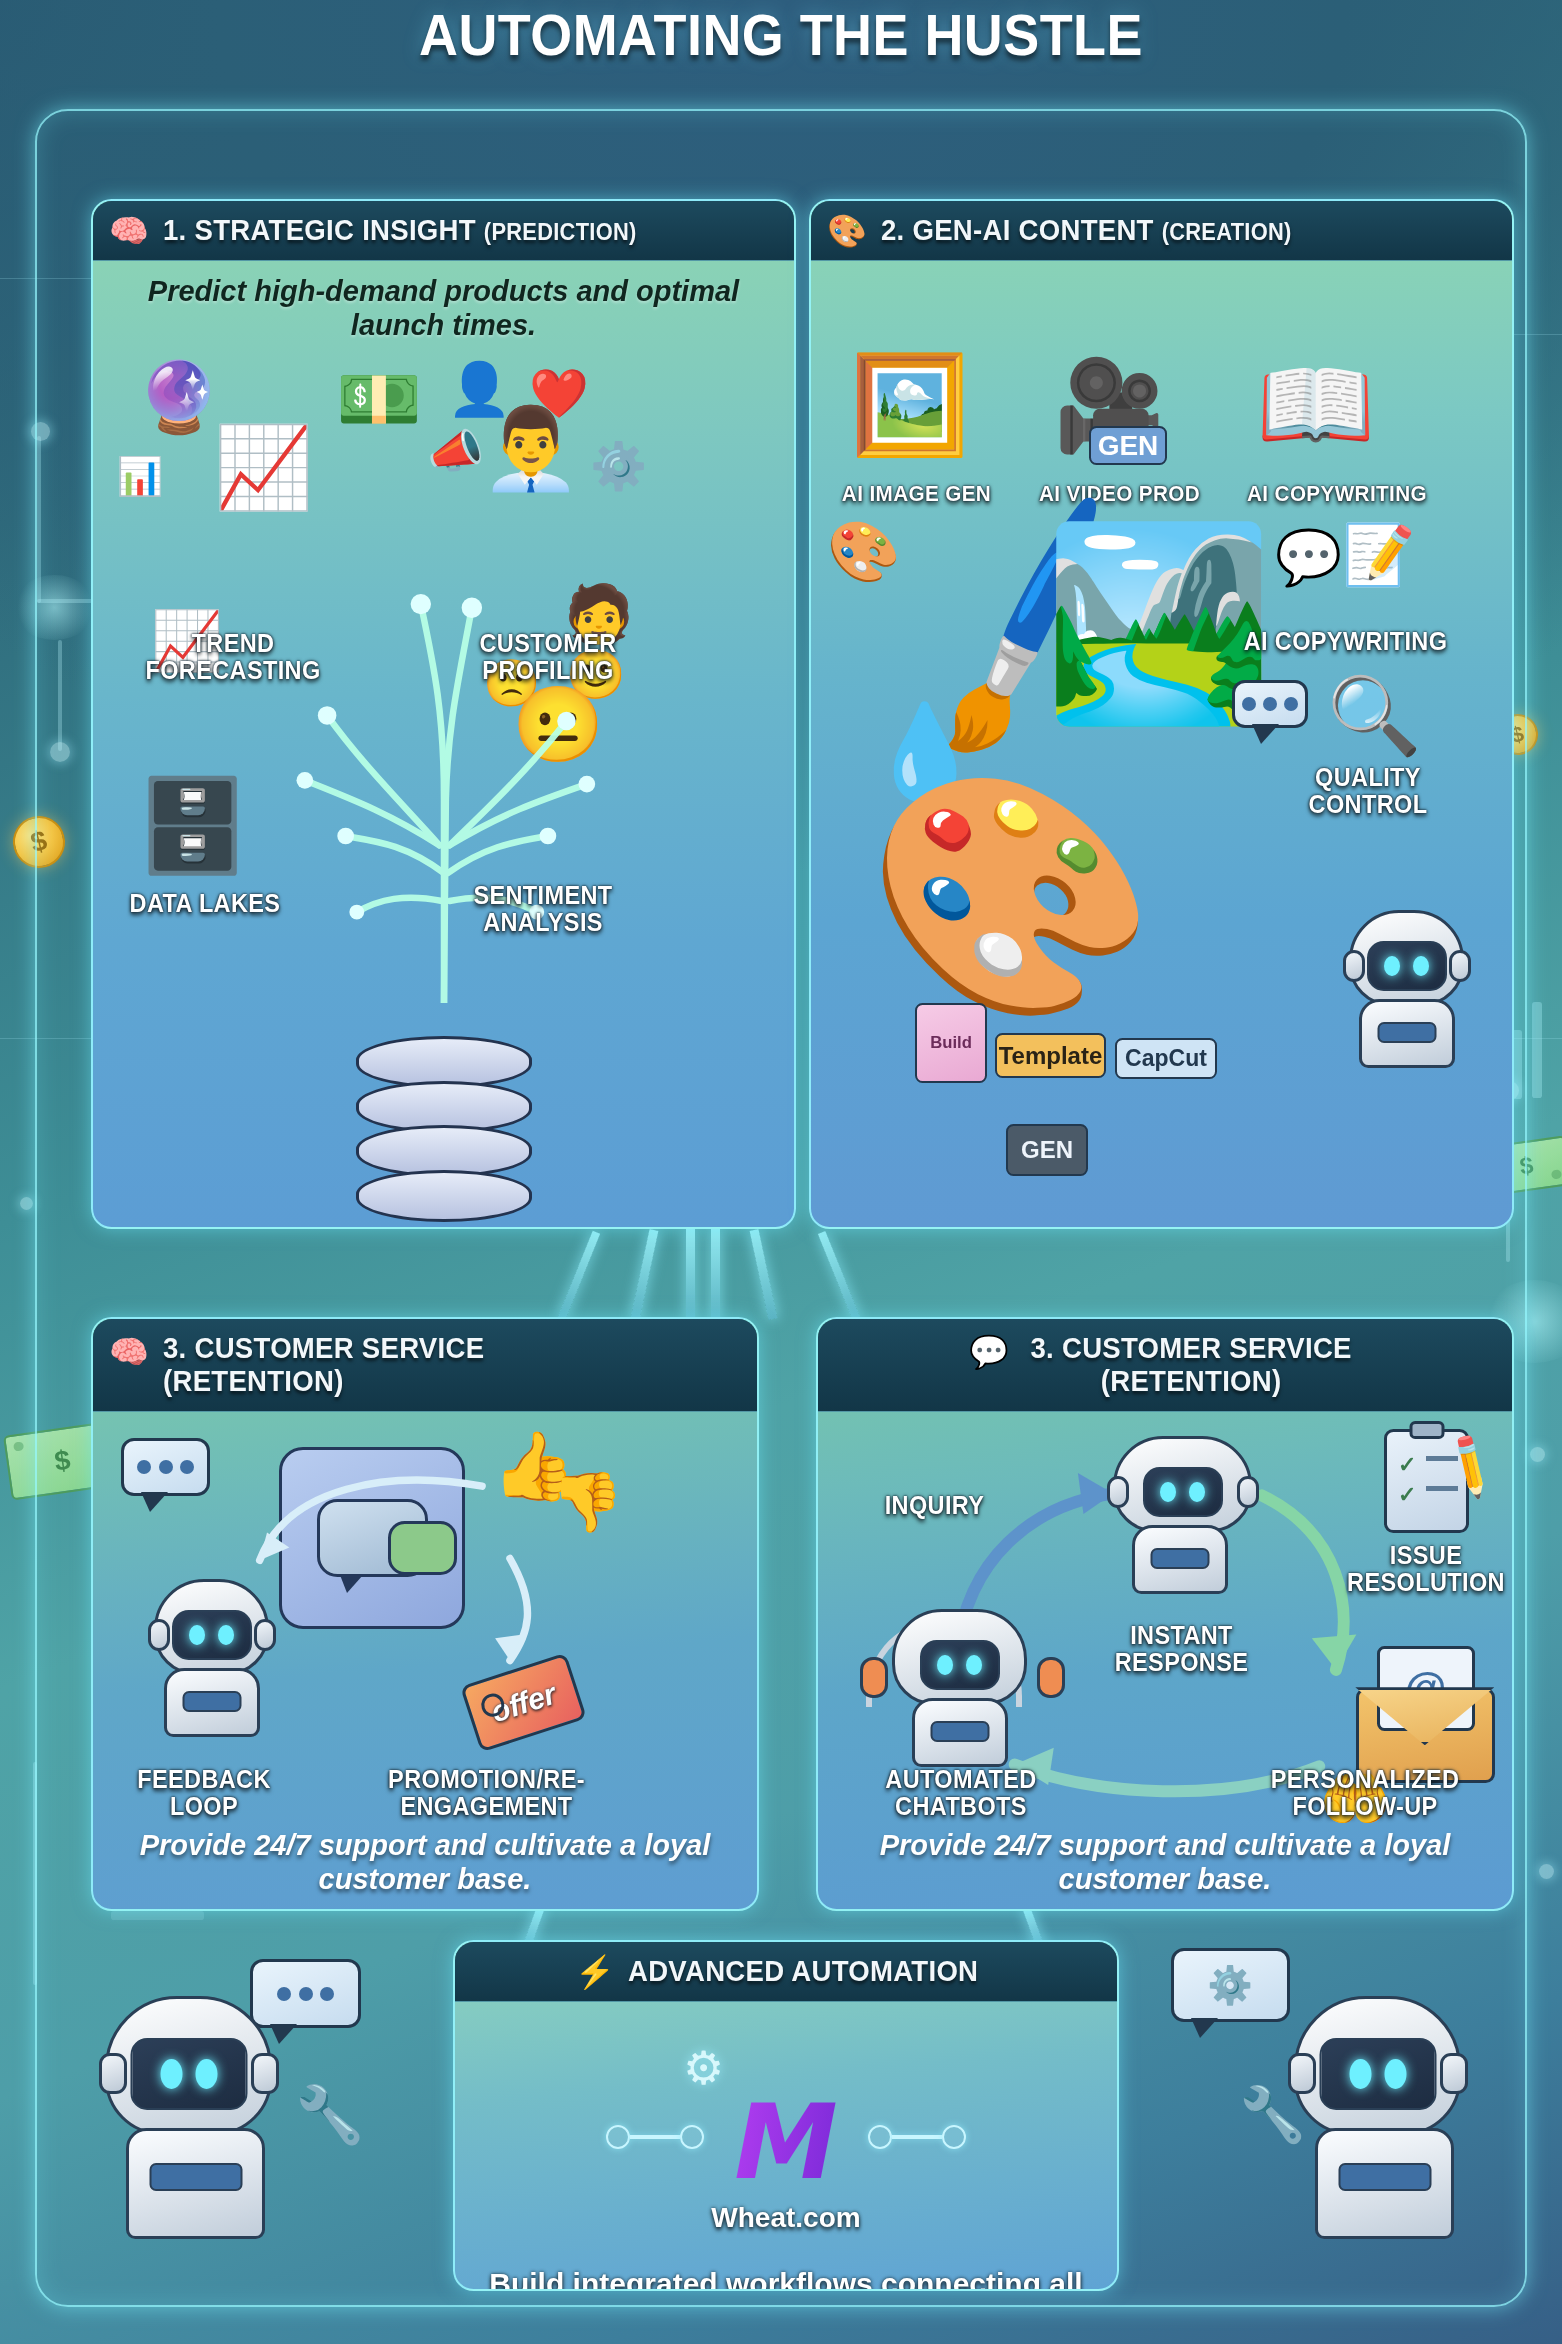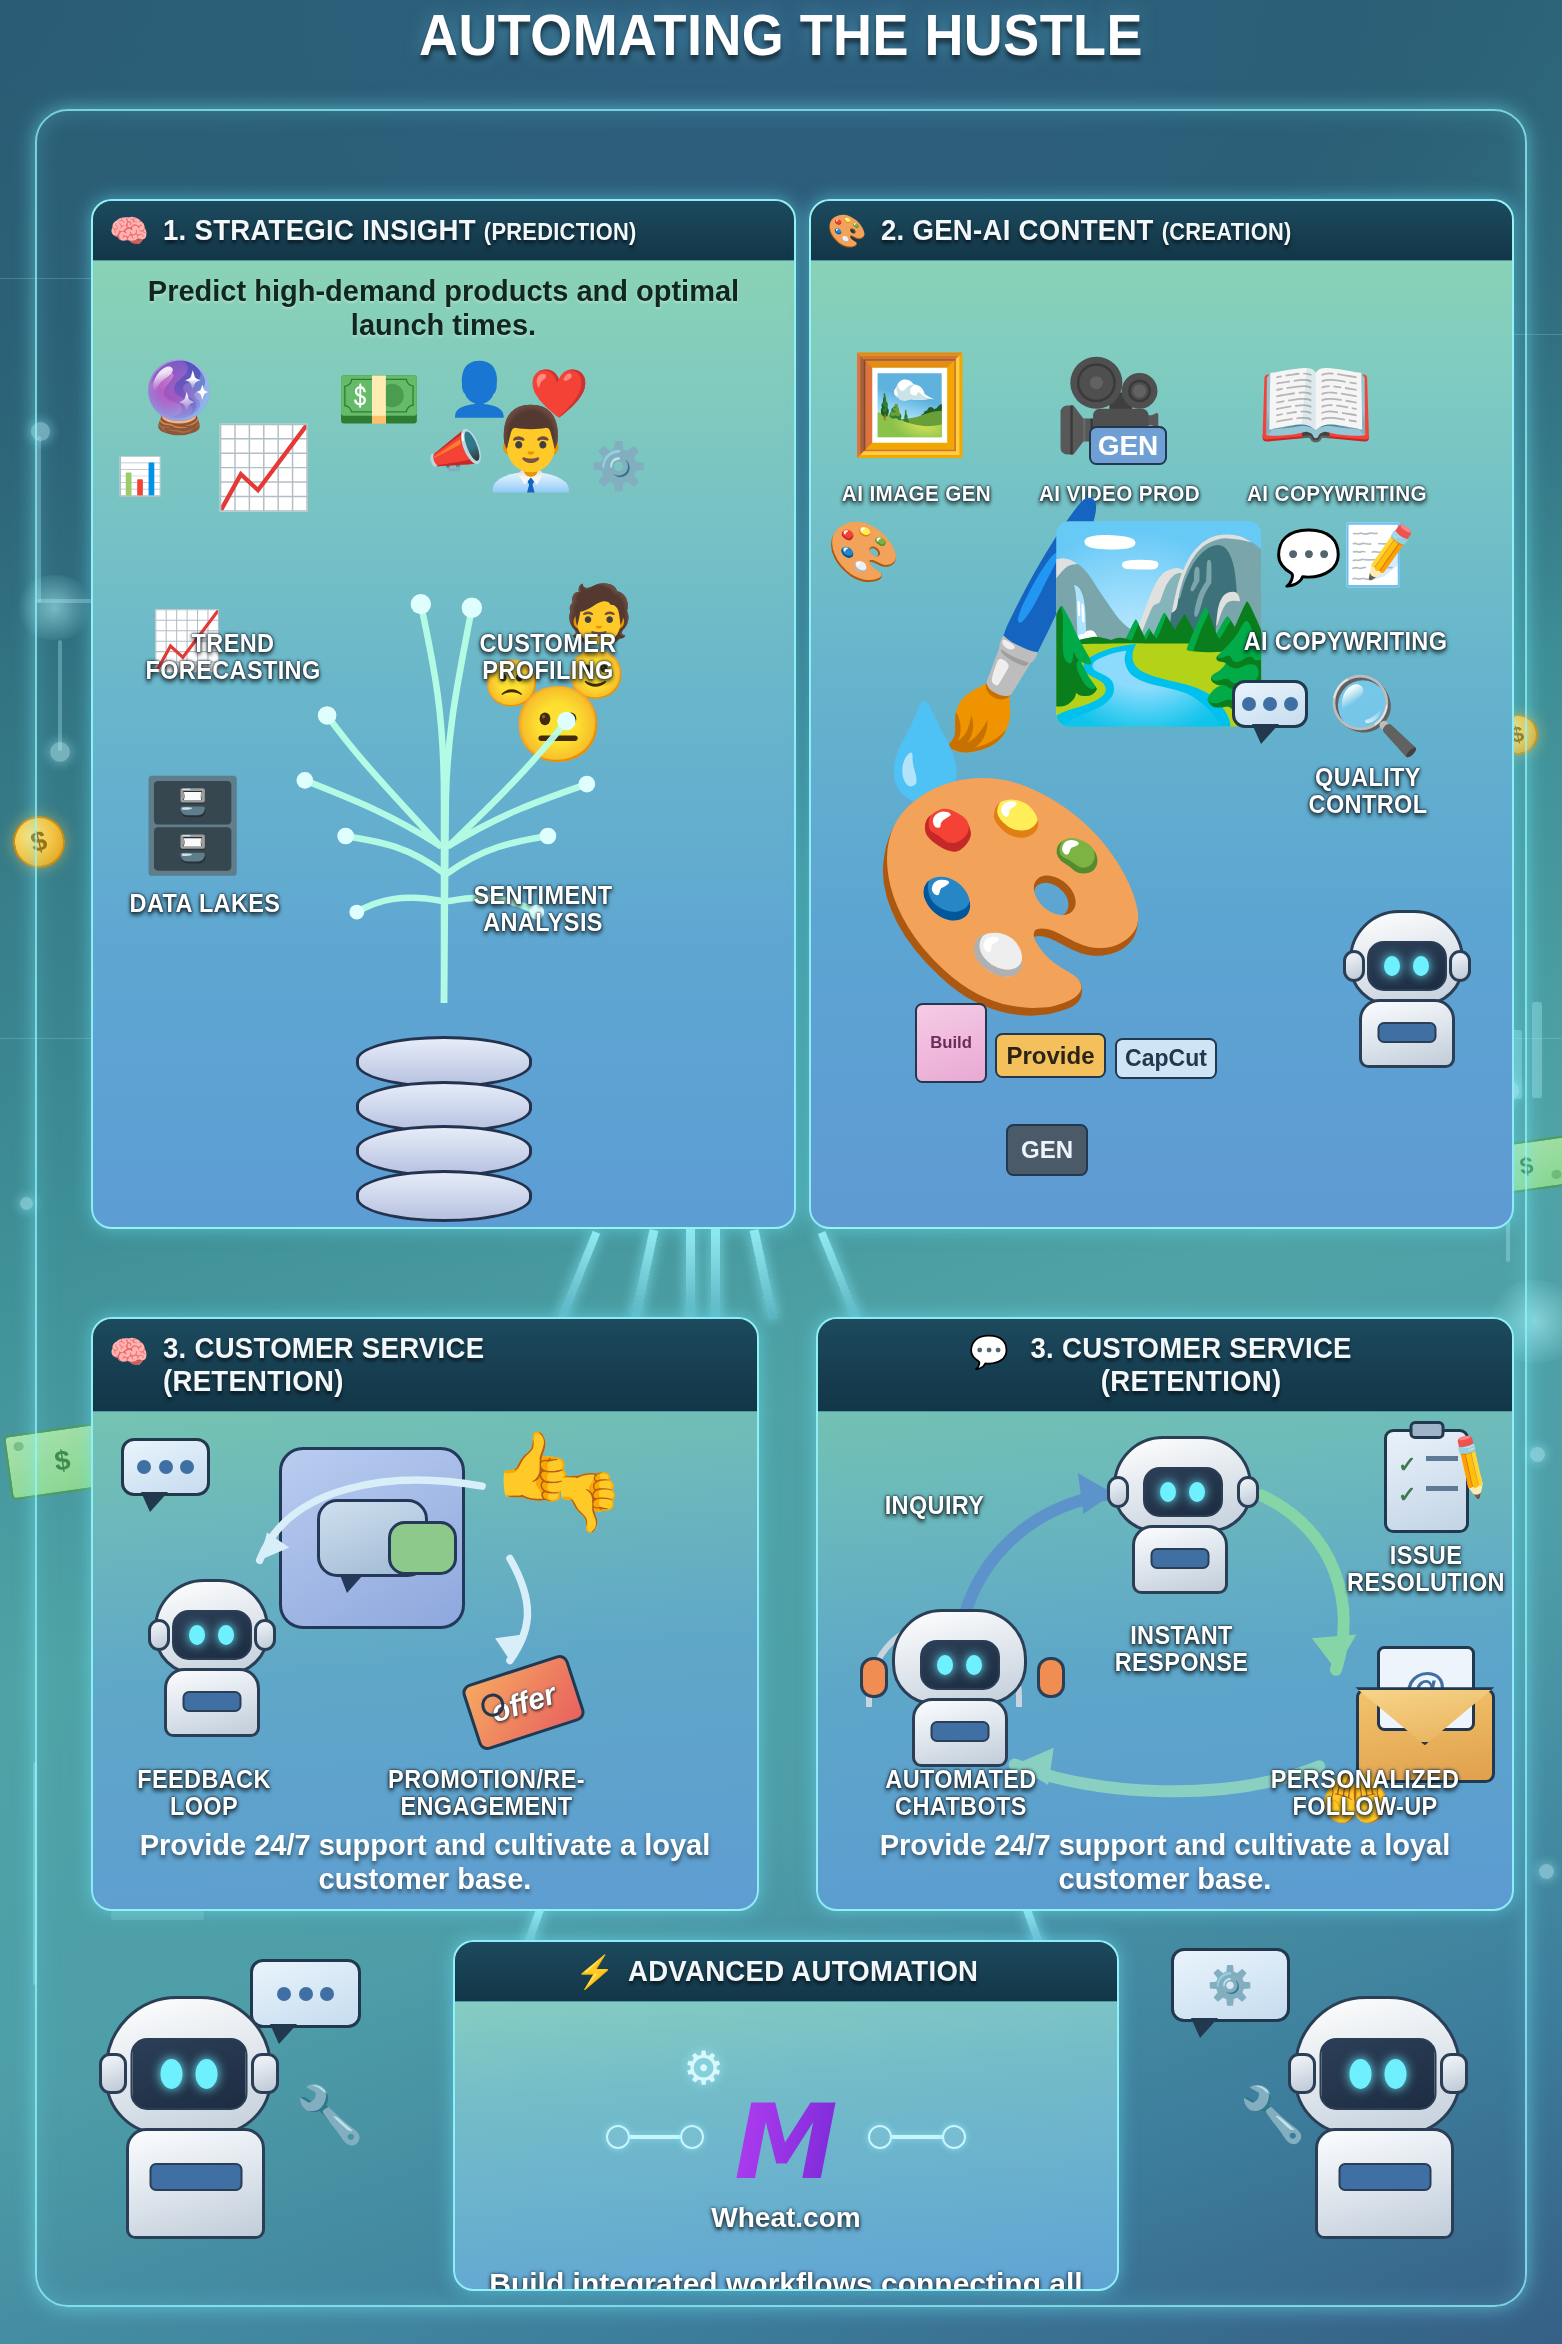--- a/index.html
+++ b/index.html
@@ -78,21 +78,21 @@
     box-shadow:0 0 18.6px rgba(110,235,255,.5);overflow:hidden;}
   .panelHead{background:linear-gradient(180deg,#1d4a5e 0%,#123647 100%);
     border-bottom:1.9px solid rgba(150,248,255,.45);
     padding:13px 16.7px;display:flex;align-items:center;gap:13px;}
   .panelHead .ic{font-size:32px;line-height:1;flex:0 0 auto;}
   .panelHead .ttl{color:#f2f7fa;font-weight:bold;font-size:29px;letter-spacing:0.3px;
     text-shadow:0 2.8px 3.7px rgba(0,0,0,.6);transform:scaleX(.95);transform-origin:left;}
   .panelHead .ttl .sub{font-size:23px;}
   .panelBody{position:relative;height:100%;}
   .lede{text-align:center;color:#10261f;font-weight:bold;font-size:29px;line-height:1.18;
-    padding:13px 24px 3.7px;text-shadow:0 1.9px 2.8px rgba(255,255,255,.35);}
+    padding:13px 24px 3.7px;text-shadow:0 1.9px 2.8px rgba(255,255,255,.35);font-style:italic;}
   .ledeWhite{color:#fff;text-shadow:0 2.8px 4.6px rgba(0,0,0,.55);}
 
   
   .lbl{position:absolute;color:#fff;font-weight:bold;font-size:25px;line-height:1.06;
     text-align:center;letter-spacing:0.4px;
     text-shadow:0 0 3.7px #1a2e3a,0 2.8px 4.6px rgba(0,0,0,.75),0 0 1.9px #1a2e3a;
     transform:scaleX(.94);}
   .lblSm{font-size:22px;}
 
   
@@ -405,21 +405,21 @@
       </div>
       <div class="ico" style="left:516px;top:417px;font-size:76px;">🔍</div>
       <div class="lbl" style="left:455px;top:503px;width:204px;">
         <span>QUALITY CONTROL</span>
       </div>
 
       <div class="miniBadge" style="left:104px;top:742px;width:72px;height:80px;background:linear-gradient(160deg,#f6cbe6,#e9a9d3);color:#6b2c5a;font-size:16.7px;">
         <span>Build</span>
       </div>
       <div class="miniBadge" style="left:184px;top:772px;width:111px;height:45px;background:#f3c05c;color:#2a2316;font-size:24px;">
-        <span>Provide</span>
+        <span>Template</span>
       </div>
       <div class="miniBadge" style="left:304px;top:777px;width:102px;height:41px;background:#cfe4f5;color:#22384e;font-size:23px;text-align:right;">
         <span>CapCut</span>
       </div>
       <div class="miniBadge" style="left:195px;top:863px;width:82px;height:52px;background:#4b5a68;color:#eef4fb;font-size:24px;">
         <span>GEN</span>
       </div>
 
       <div class="bot" style="left:531px;top:649px;">
         <div class="botHead">

